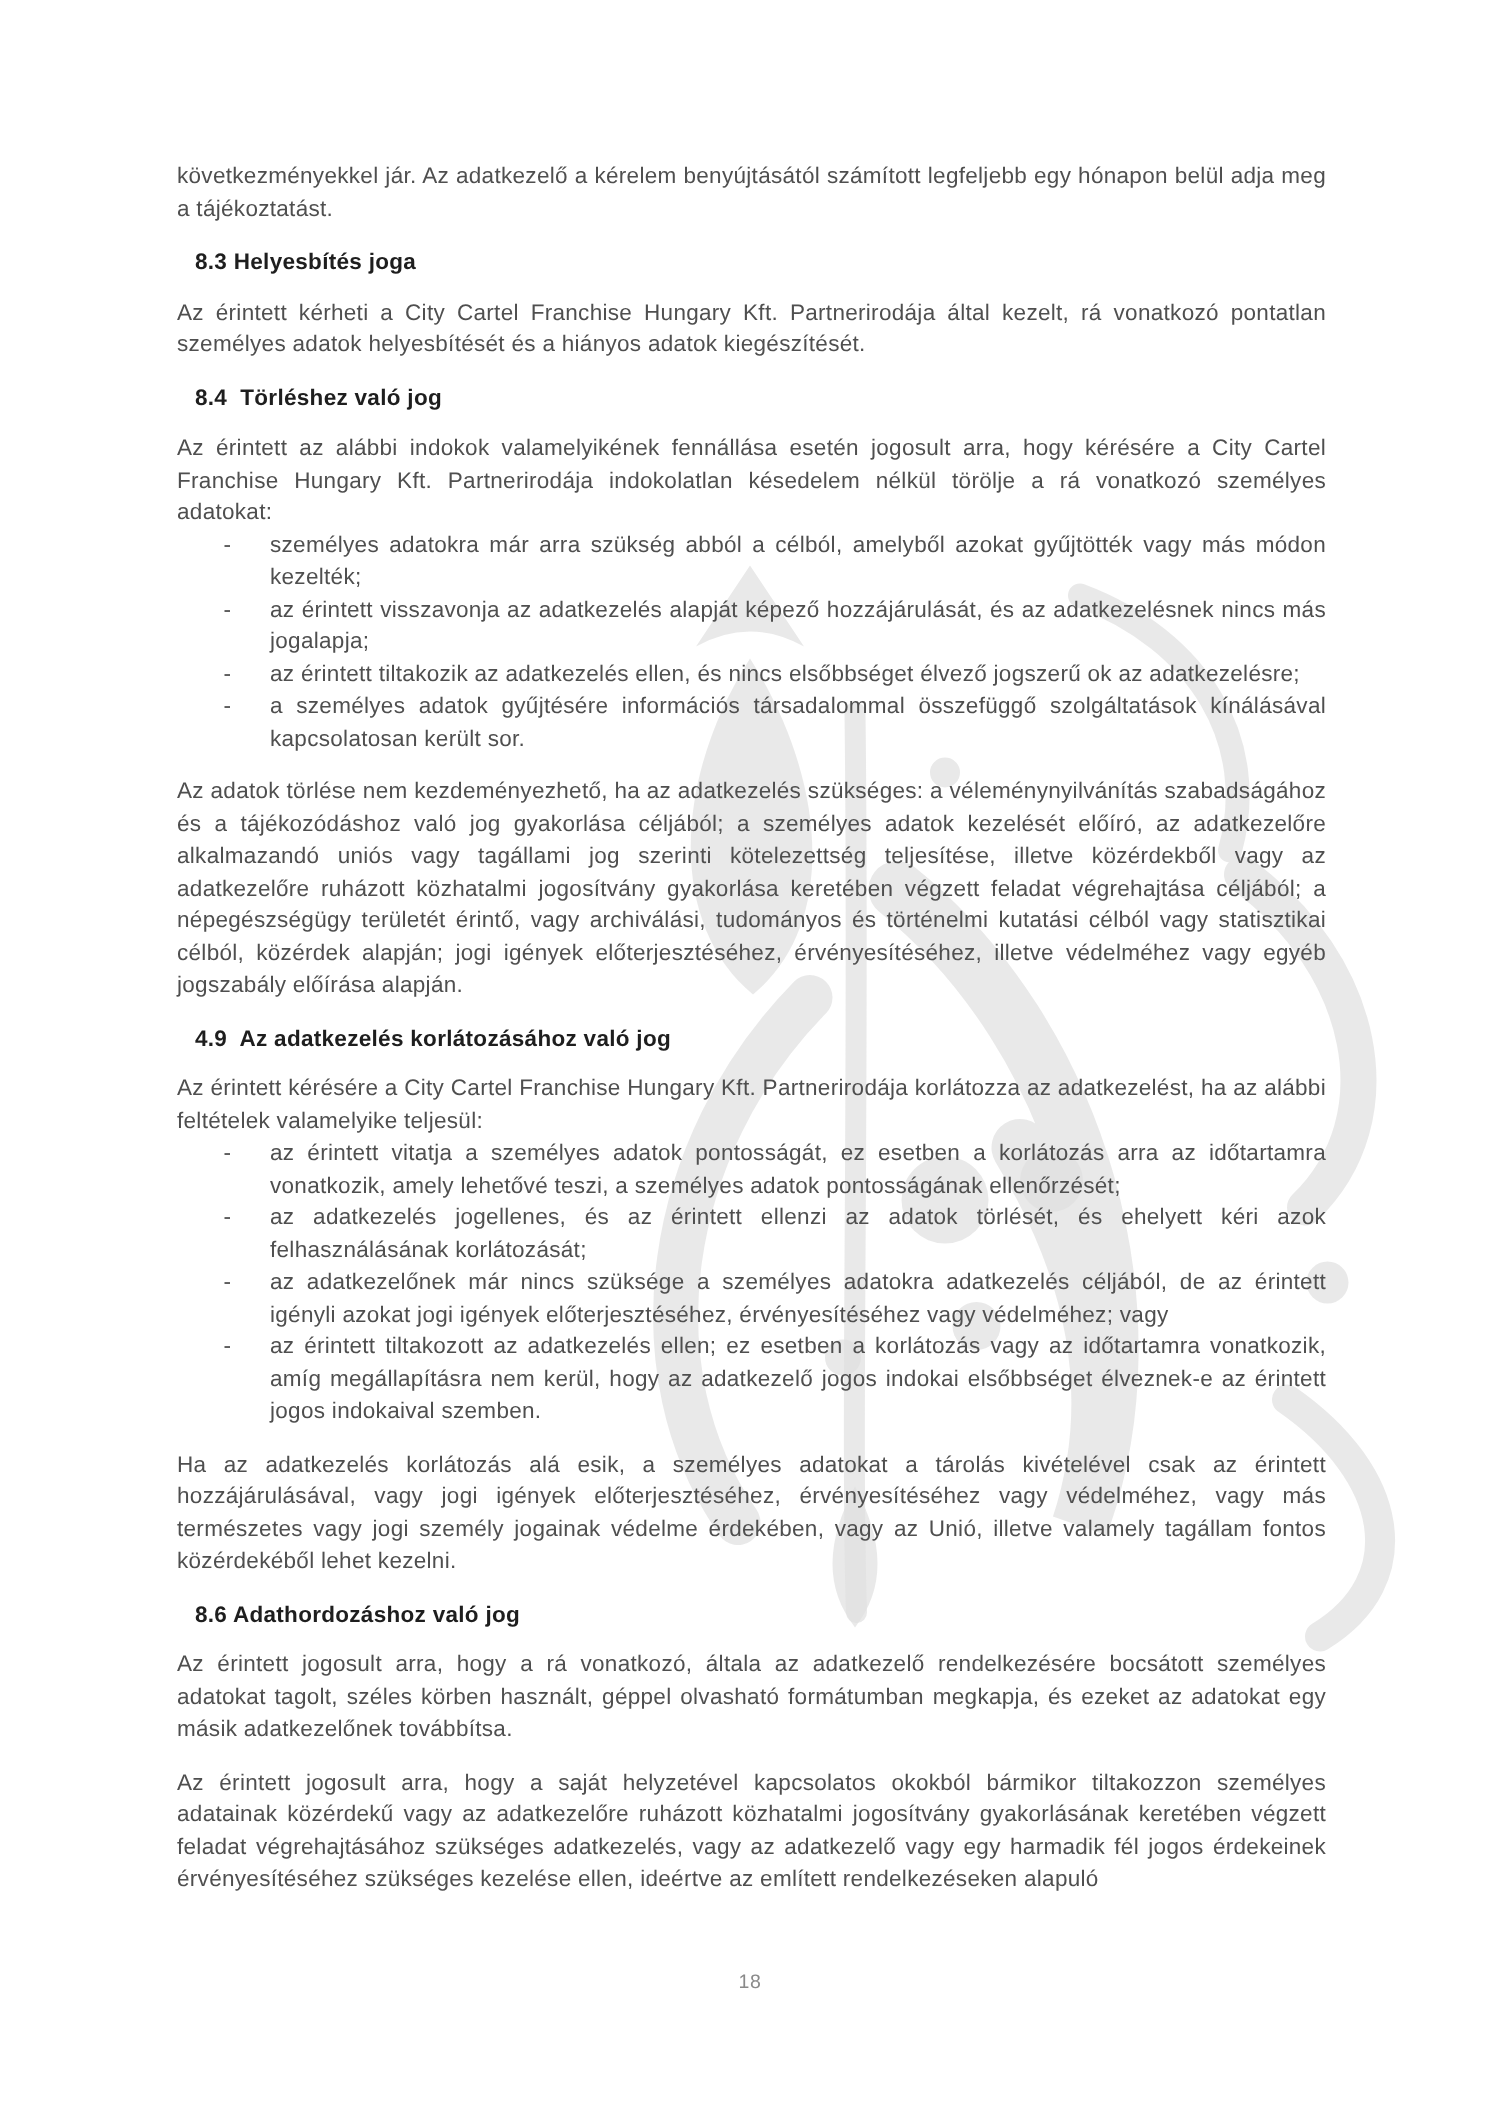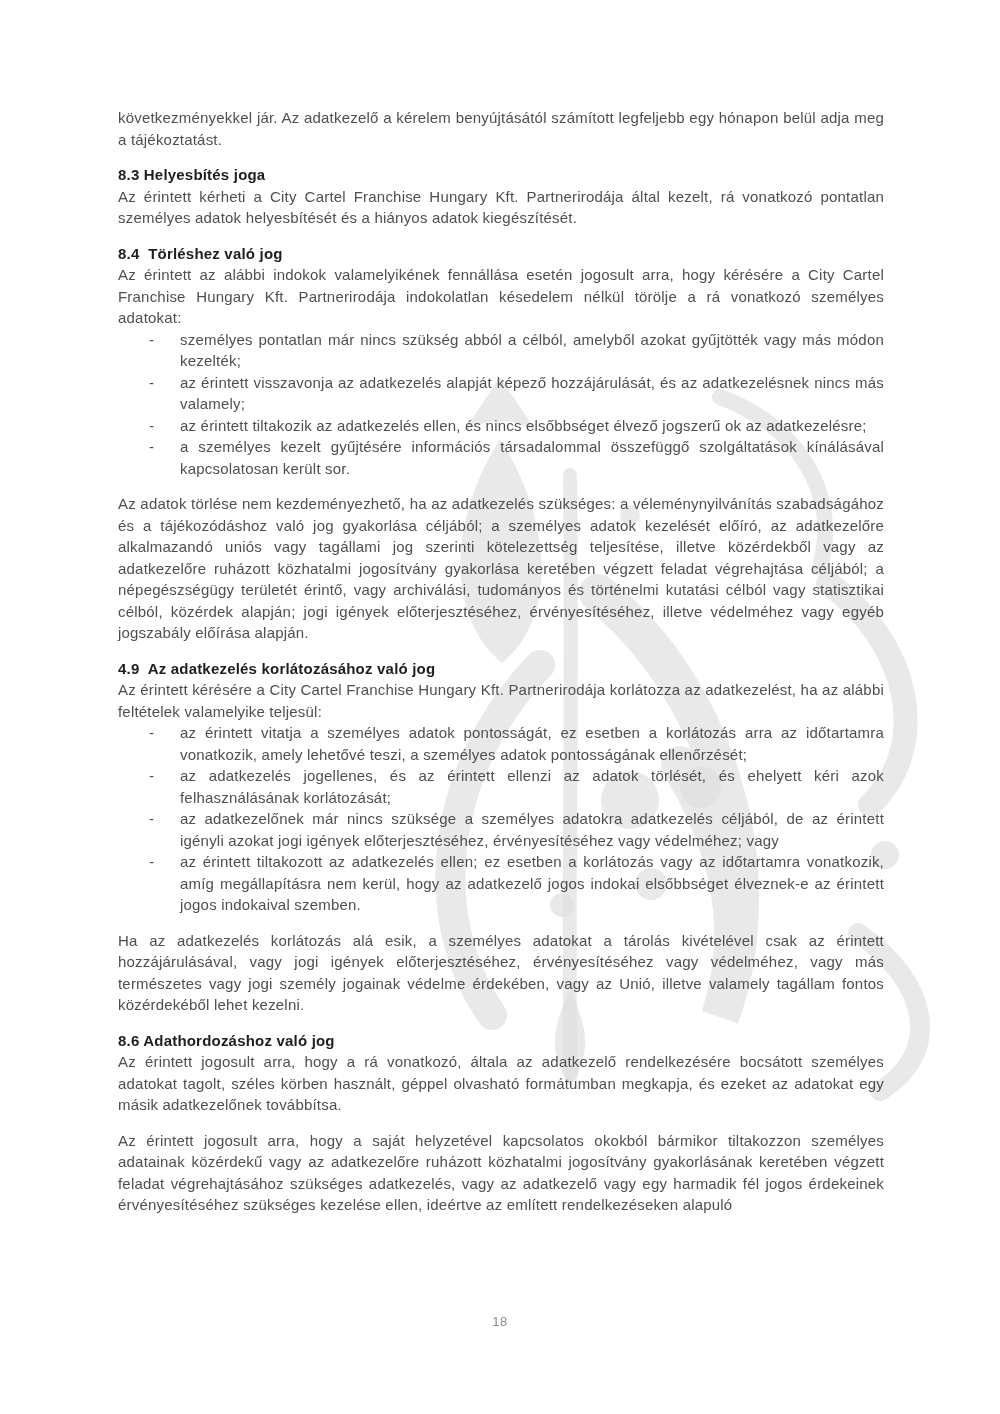--- a/index.html
+++ b/index.html
@@ -35,21 +35,21 @@
     font-size: 15px;
     line-height: 21.5px;
     letter-spacing: 0.2px;
   }
   .para {
     margin: 0;
     text-align: justify;
   }
   .sec { margin-top: 14px; }
   .heading {
-    margin: 0;
+    margin: 12px;
     font-size: 15px;
     line-height: 21.5px;
     font-weight: 700;
     color: #1e1e1e;
     white-space: pre-wrap;
     text-align: left;
   }
   .bullets {
     margin: 0;
     padding: 0;
@@ -124,24 +124,24 @@
 
     <section class="sec">
       <h2 class="heading">8.3 Helyesbítés joga</h2>
       <p class="para">Az érintett kérheti a City Cartel Franchise Hungary Kft. Partnerirodája által kezelt, rá vonatkozó pontatlan személyes adatok helyesbítését és a hiányos adatok kiegészítését.</p>
     </section>
 
     <section class="sec">
       <h2 class="heading">8.4  Törléshez való jog</h2>
       <p class="para">Az érintett az alábbi indokok valamelyikének fennállása esetén jogosult arra, hogy kérésére a City Cartel Franchise Hungary Kft. Partnerirodája indokolatlan késedelem nélkül törölje a rá vonatkozó személyes adatokat:</p>
       <ul class="bullets">
-        <li class="bullet">személyes pontatlan már nincs szükség abból a célból, amelyből azokat gyűjtötték vagy más módon kezelték;</li>
-        <li class="bullet">az érintett visszavonja az adatkezelés alapját képező hozzájárulását, és az adatkezelésnek nincs más valamely;</li>
+        <li class="bullet">személyes adatokra már arra szükség abból a célból, amelyből azokat gyűjtötték vagy más módon kezelték;</li>
+        <li class="bullet">az érintett visszavonja az adatkezelés alapját képező hozzájárulását, és az adatkezelésnek nincs más jogalapja;</li>
         <li class="bullet">az érintett tiltakozik az adatkezelés ellen, és nincs elsőbbséget élvező jogszerű ok az adatkezelésre;</li>
-        <li class="bullet">a személyes kezelt gyűjtésére információs társadalommal összefüggő szolgáltatások kínálásával kapcsolatosan került sor.</li>
+        <li class="bullet">a személyes adatok gyűjtésére információs társadalommal összefüggő szolgáltatások kínálásával kapcsolatosan került sor.</li>
       </ul>
     </section>
 
     <section class="sec">
       <p class="para">Az adatok törlése nem kezdeményezhető, ha az adatkezelés szükséges: a véleménynyilvánítás szabadságához és a tájékozódáshoz való jog gyakorlása céljából; a személyes adatok kezelését előíró, az adatkezelőre alkalmazandó uniós vagy tagállami jog szerinti kötelezettség teljesítése, illetve közérdekből vagy az adatkezelőre ruházott közhatalmi jogosítvány gyakorlása keretében végzett feladat végrehajtása céljából; a népegészségügy területét érintő, vagy archiválási, tudományos és történelmi kutatási célból vagy statisztikai célból, közérdek alapján; jogi igények előterjesztéséhez, érvényesítéséhez, illetve védelméhez vagy egyéb jogszabály előírása alapján.</p>
     </section>
 
     <section class="sec">
       <h2 class="heading">4.9  Az adatkezelés korlátozásához való jog</h2>
       <p class="para">Az érintett kérésére a City Cartel Franchise Hungary Kft. Partnerirodája korlátozza az adatkezelést, ha az alábbi feltételek valamelyike teljesül:</p>

